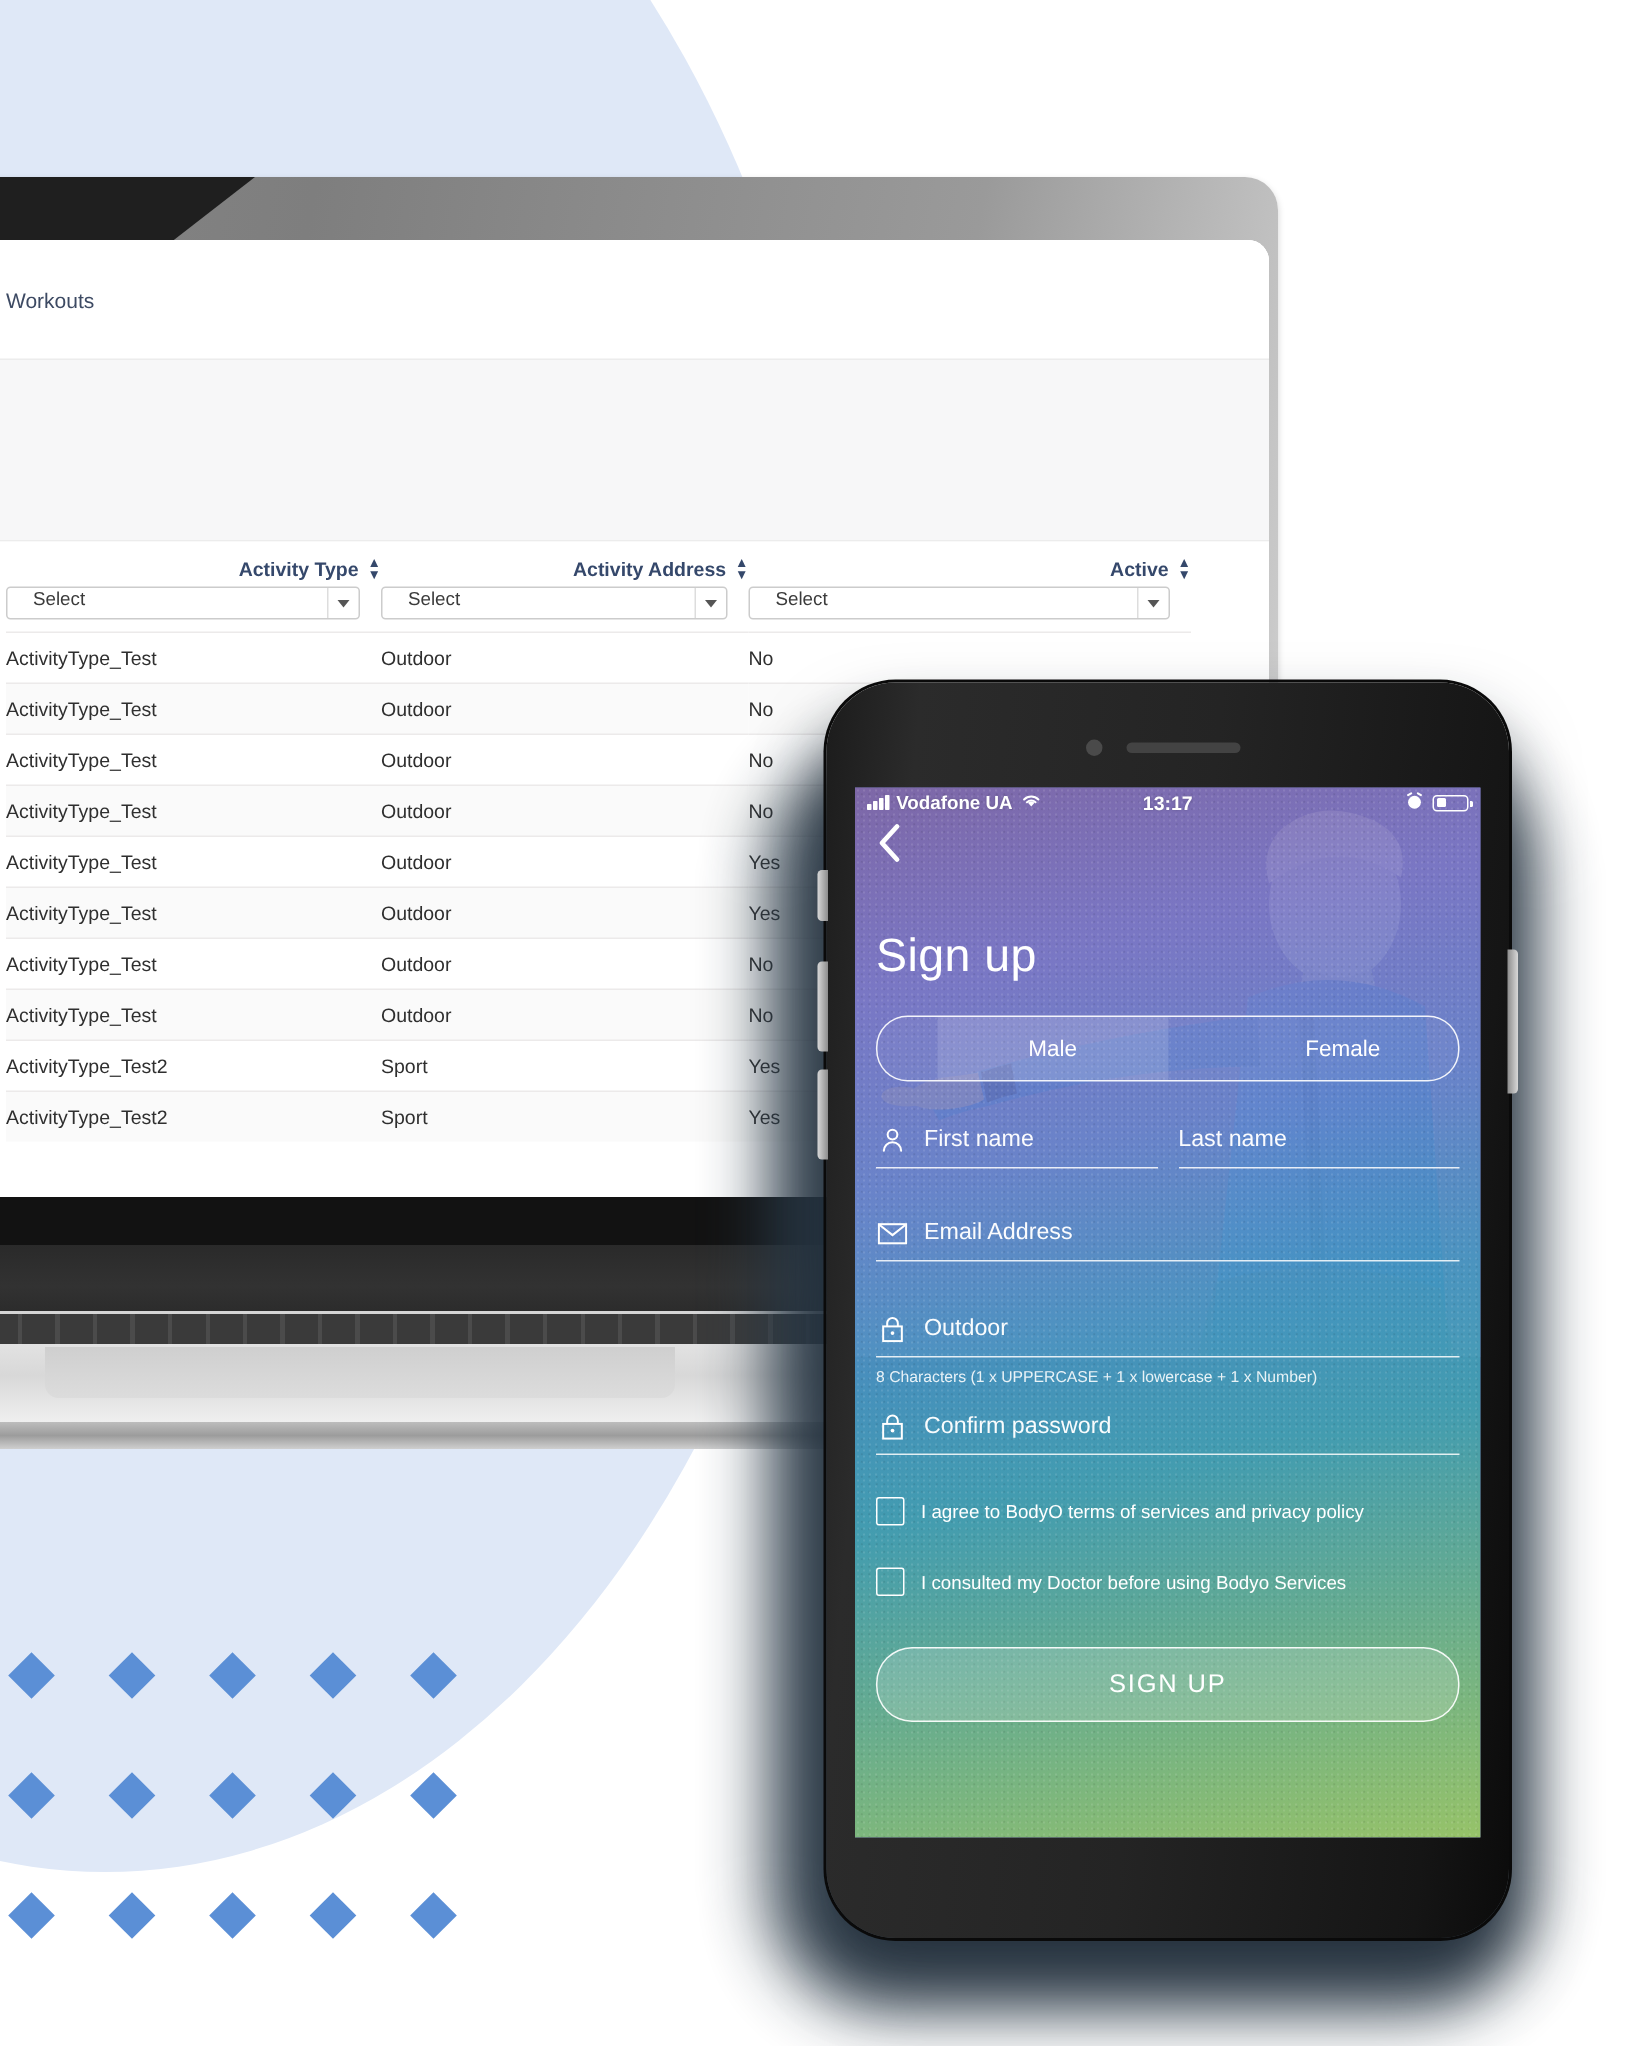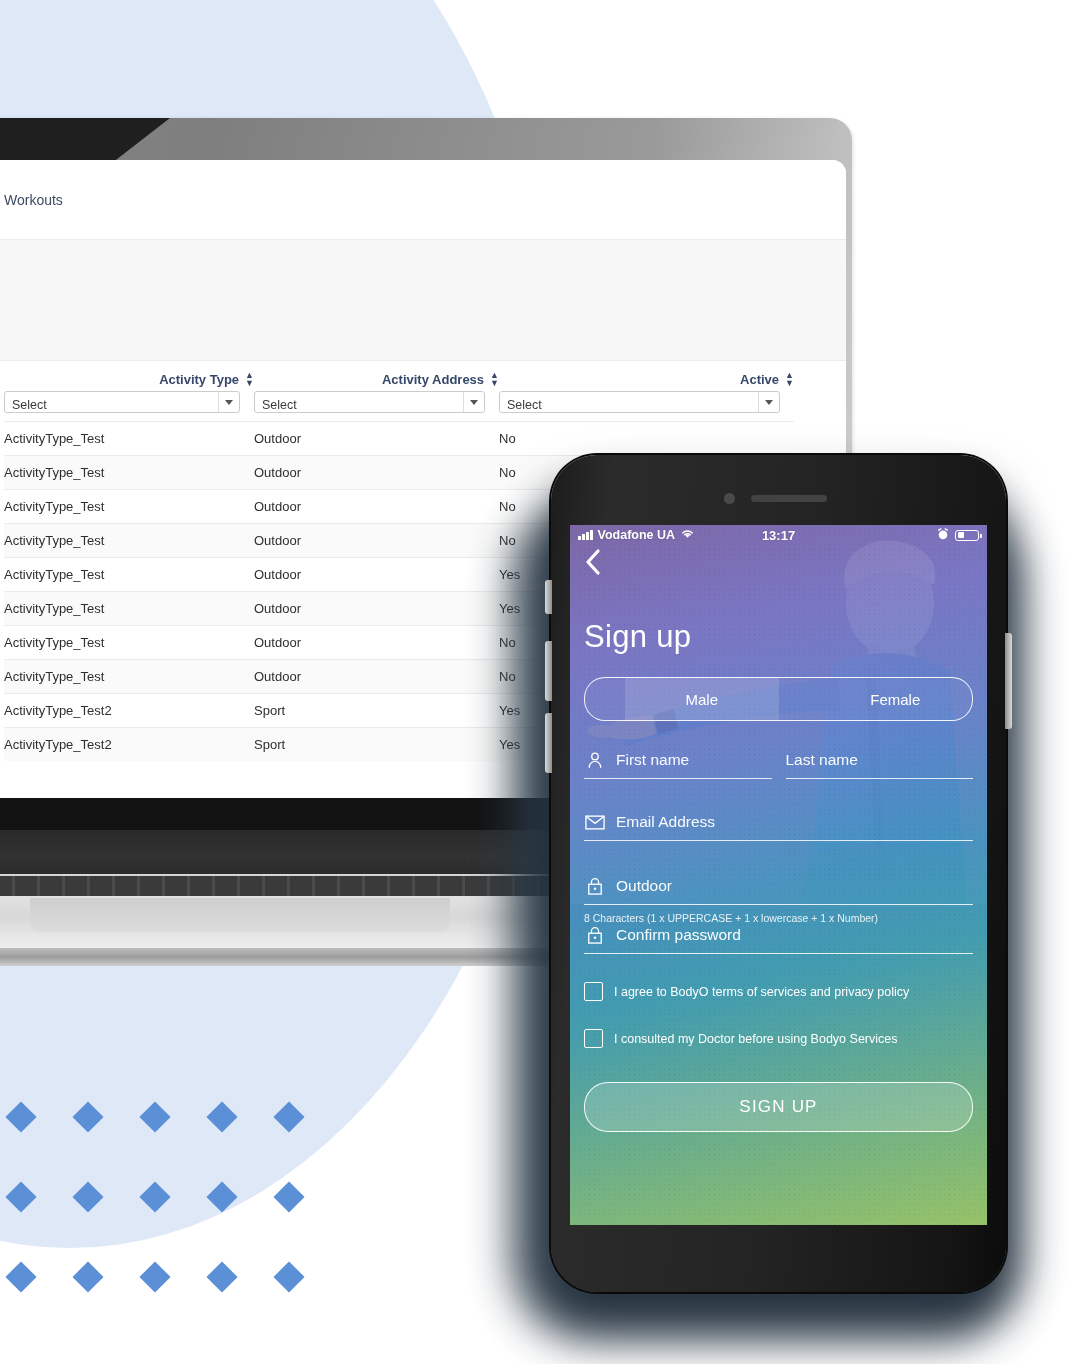--- a/index.html
+++ b/index.html
@@ -183,24 +183,24 @@
   }
   .sort-ico span { display: block; }
   td.filter-cell { padding: 0 14px 8px 0; }
   .select-box {
     position: relative;
     height: 22px;
     border: 1px solid #ccc;
     border-radius: 3px;
     background: #fff;
     display: flex;
-    align-items: flex-end;
+    align-items: flex-start;
     font-size: 12.5px;
     color: #3b3b3b;
-    padding-left: 7px;
+    padding-left: 17px;
     box-sizing: border-box;
   }
   .select-caret {
     position: absolute;
     right: 0; top: 0; bottom: 0;
     width: 20px;
     border-left: 1px solid #ddd;
     display: flex; align-items: center; justify-content: center;
   }
   .caret-tri {
@@ -732,21 +732,21 @@
             <svg width="16" height="19" viewBox="0 0 18 21" fill="none">
               <rect x="2" y="8" width="14" height="11" stroke="#fff" stroke-width="1.5"></rect>
               <path d="M5 8 V5.6 a4 4 0 0 1 8 0 V8" stroke="#fff" stroke-width="1.5"></path>
               <circle cx="9" cy="13" r="1.4" fill="#fff"></circle>
             </svg>
           </span>
           <span class="f-label">Outdoor</span>
         </div>
         <div class="hint">8 Characters (1 x UPPERCASE + 1 x lowercase + 1 x Number)</div>
 
-        <div class="field" style="">
+        <div class="field" style="margin-top:16px">
           <span class="f-icon">
             <svg width="16" height="19" viewBox="0 0 18 21" fill="none">
               <rect x="2" y="8" width="14" height="11" stroke="#fff" stroke-width="1.5"></rect>
               <path d="M5 8 V5.6 a4 4 0 0 1 8 0 V8" stroke="#fff" stroke-width="1.5"></path>
               <circle cx="9" cy="13" r="1.4" fill="#fff"></circle>
             </svg>
           </span>
           <span class="f-label">Confirm password</span>
         </div>
 

